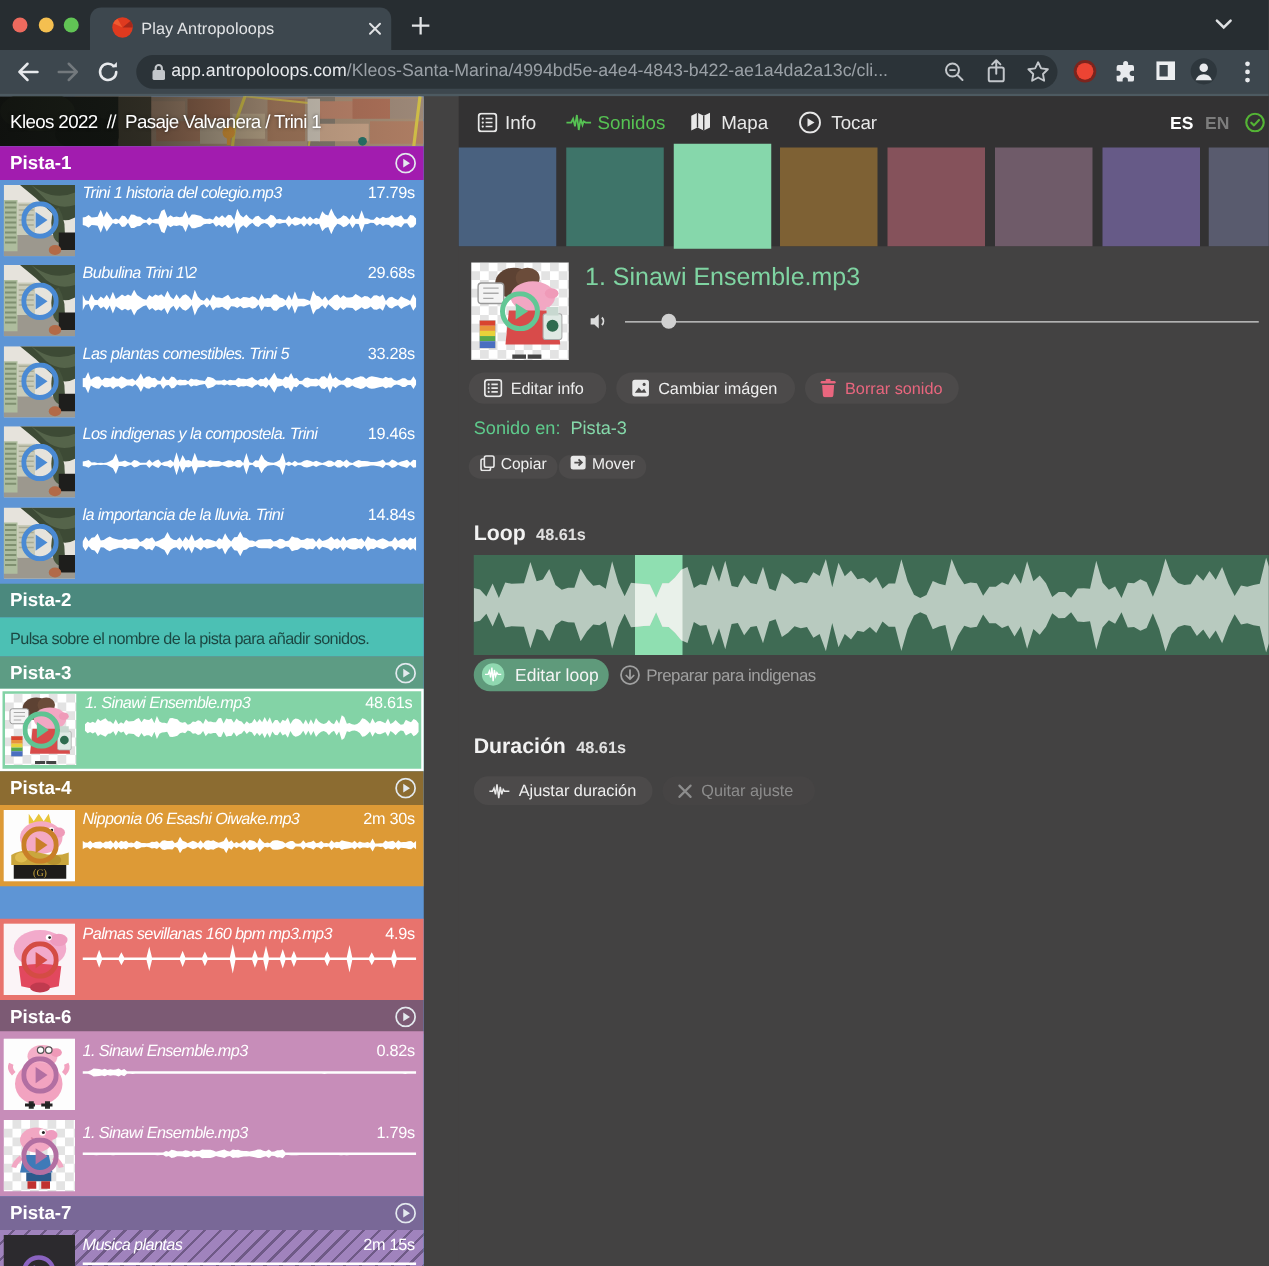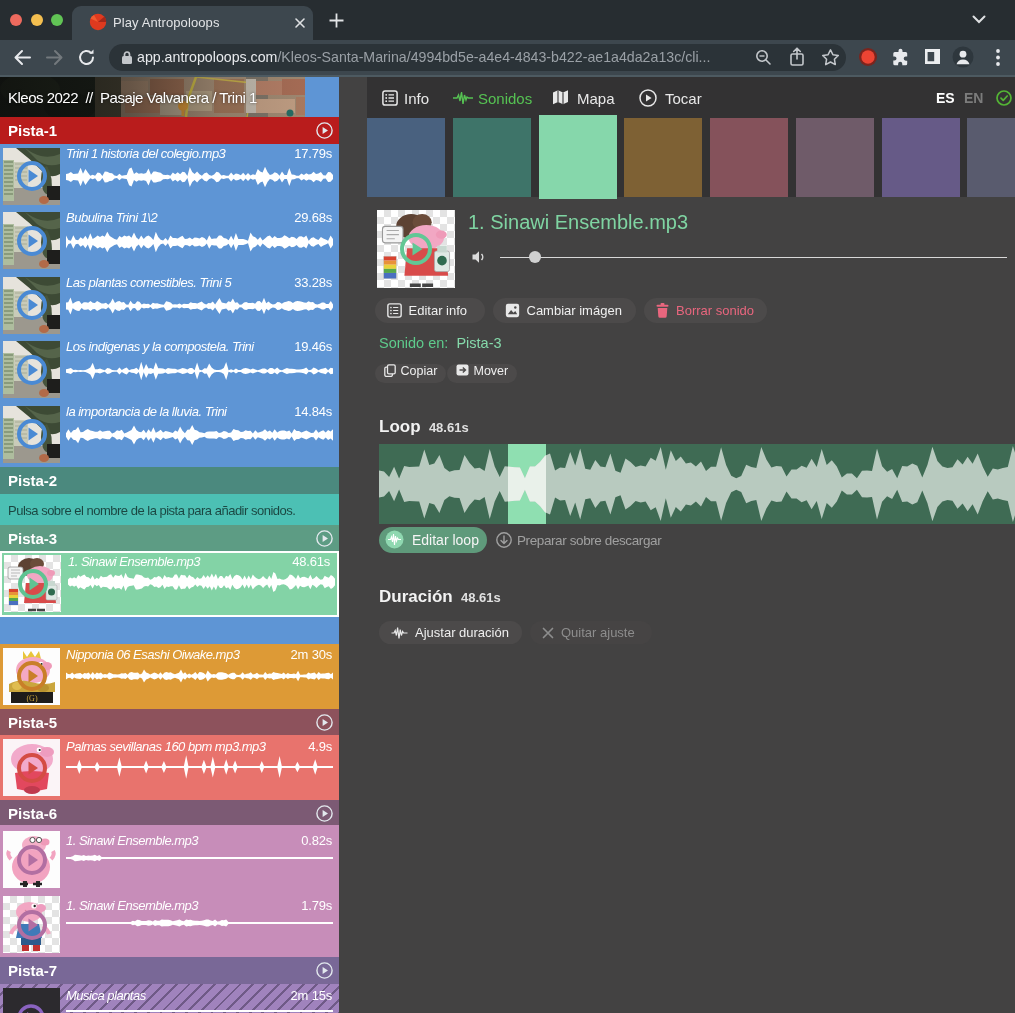--- a/index.html
+++ b/index.html
@@ -102,21 +102,21 @@
   <svg class="abs" style="left:993px;top:8px" width="10" height="19" viewBox="0 0 10 19">
         <circle cx="5" cy="3" r="1.9" fill="#e8eaed"></circle>
         <circle cx="5" cy="9.5" r="1.9" fill="#e8eaed"></circle>
         <circle cx="5" cy="16" r="1.9" fill="#e8eaed"></circle>
       </svg>
 </div>
 
 <div class="abs" id="appline"></div>
 <div class="abs" id="leftcol">
 
-  <div class="abs" style="left:0;top:0;width:305px;height:40px;overflow:hidden">
+  <div class="abs" style="left:0;top:0;width:396px;height:40px;overflow:hidden">
     <svg width="339" height="40" viewBox="0 0 339 40">
       <rect width="339" height="40" fill="#b49a80"></rect>
       <rect x="60" y="0" width="60" height="40" fill="#a8917a"></rect>
       <rect x="118" y="4" width="30" height="14" fill="#c4a183"></rect>
       <rect x="125" y="20" width="40" height="16" fill="#bd8a6a"></rect>
       <rect x="150" y="2" width="34" height="16" fill="#ad7a5c"></rect>
       <rect x="186" y="14" width="26" height="20" fill="#c9b494"></rect>
       <rect x="214" y="2" width="30" height="34" fill="#b08263"></rect>
       <rect x="246" y="0" width="22" height="40" fill="#8d8274"></rect>
       <rect x="250" y="4" width="36" height="14" fill="#c98d72"></rect>
@@ -134,21 +134,21 @@
       <polyline points="336,0 331,40" stroke="#e5d14e" stroke-width="2.5" fill="none"></polyline>
       <circle cx="290" cy="36" r="3.5" fill="#2a7a70"></circle>
           <rect x="246" y="2" width="10" height="34" fill="#d9d0c2"></rect>
       <circle cx="183" cy="29" r="5" fill="#f0a63c"></circle>
       <rect x="181.5" y="33" width="3" height="6" fill="#f0a63c"></rect>
     </svg>
     <div class="abs" style="left:0;top:0;width:339px;height:40px;background:linear-gradient(90deg,rgba(8,8,8,0.72),rgba(8,8,8,0.5) 38%,rgba(10,10,10,0.22) 65%,rgba(10,10,10,0.1))"></div>
     <div class="abs" style="left:8px;top:12px;font-size:15px;letter-spacing:-0.5px;color:#fff;text-shadow:0 0 3px rgba(0,0,0,0.6);white-space:nowrap">Kleos 2022&nbsp; //&nbsp; Pasaje Valvanera / Trini 1</div>
   </div>
 
-  <div class="abs phead" style="top:40px;background:#b91c1c">
+  <div class="abs phead" style="top:40px;background:#a21caf">
         <div class="t">Pista-1</div>
     <svg class="abs" style="left:316px;top:5px" width="17" height="17" viewBox="0 0 17 17">
           <circle cx="8.5" cy="8.5" r="7.6" stroke="#e3e9ee" stroke-width="1.4" fill="none"></circle>
           <path d="M6.6 5 L12 8.5 L6.6 12 Z" fill="#e3e9ee"></path>
         </svg>
   </div>
   <div class="abs" style="top:67px;left:0;width:339px;height:323px;background:#5e95d5">
     <div class="prow" style="left:0;top:0.0px;width:339px;height:64.6px">
       <div class="abs thumb" style="top:3.5px"><svg width="57" height="57" viewBox="0 0 57 57">
               <rect width="57" height="57" fill="#e6e3dc"></rect>
@@ -321,20 +321,27 @@
           </svg></div>
     <div class="rowname" style="top:1px">1. Sinawi Ensemble.mp3</div>
     <div class="rowdur" style="top:1px">48.61s</div>
     <div class="roww" style="top:19px">
           <svg width="267" height="20" viewBox="0 0 267 20" style="display:block">
             <polygon points="0.0,7.4 2.1,5.4 4.1,6.4 6.2,5.3 8.2,6.4 10.3,3.0 12.3,4.7 14.4,3.6 16.4,2.6 18.5,5.0 20.5,5.2 22.6,7.1 24.6,3.4 26.7,7.4 28.8,5.8 30.8,6.9 32.9,3.7 34.9,5.2 37.0,5.0 39.0,4.8 41.1,3.1 43.1,2.3 45.2,5.7 47.2,2.9 49.3,3.8 51.3,3.9 53.4,2.3 55.5,6.6 57.5,0.8 59.6,5.1 61.6,6.1 63.7,6.2 65.7,6.7 67.8,2.6 69.8,2.4 71.9,2.9 73.9,3.4 76.0,5.5 78.0,6.1 80.1,5.5 82.2,7.7 84.2,7.1 86.3,5.1 88.3,5.5 90.4,4.1 92.4,4.7 94.5,7.2 96.5,3.0 98.6,5.4 100.6,5.1 102.7,5.7 104.7,5.7 106.8,2.6 108.9,2.4 110.9,6.8 113.0,2.7 115.0,3.3 117.1,3.2 119.1,6.2 121.2,2.8 123.2,4.5 125.3,5.2 127.3,7.6 129.4,4.9 131.4,6.8 133.5,6.2 135.6,3.0 137.6,5.9 139.7,3.2 141.7,5.7 143.8,1.5 145.8,5.6 147.9,1.8 149.9,6.9 152.0,4.0 154.0,3.9 156.1,6.8 158.1,3.7 160.2,4.8 162.3,1.9 164.3,7.2 166.4,3.9 168.4,2.7 170.5,3.2 172.5,4.4 174.6,7.4 176.6,3.6 178.7,7.5 180.7,3.4 182.8,7.3 184.8,2.4 186.9,5.1 189.0,6.6 191.0,7.2 193.1,6.3 195.1,3.9 197.2,6.3 199.2,7.4 201.3,3.6 203.3,6.9 205.4,0.1 207.4,1.5 209.5,7.0 211.5,6.4 213.6,7.4 215.7,7.7 217.7,7.1 219.8,5.6 221.8,2.6 223.9,3.1 225.9,4.7 228.0,6.9 230.0,2.6 232.1,6.3 234.1,4.9 236.2,4.7 238.2,5.5 240.3,6.5 242.4,2.8 244.4,7.2 246.5,5.9 248.5,3.9 250.6,6.2 252.6,7.7 254.7,7.3 256.7,3.7 258.8,4.9 260.8,5.8 262.9,3.1 264.9,4.2 267.0,6.7 267.0,13.3 264.9,15.8 262.9,16.9 260.8,14.2 258.8,15.1 256.7,16.3 254.7,12.7 252.6,12.3 250.6,13.8 248.5,16.1 246.5,14.1 244.4,12.8 242.4,17.2 240.3,13.5 238.2,14.5 236.2,15.3 234.1,15.1 232.1,13.7 230.0,17.4 228.0,13.1 225.9,15.3 223.9,16.9 221.8,17.4 219.8,14.4 217.7,12.9 215.7,12.3 213.6,12.6 211.5,13.6 209.5,13.0 207.4,18.5 205.4,19.9 203.3,13.1 201.3,16.4 199.2,12.6 197.2,13.7 195.1,16.1 193.1,13.7 191.0,12.8 189.0,13.4 186.9,14.9 184.8,17.6 182.8,12.7 180.7,16.6 178.7,12.5 176.6,16.4 174.6,12.6 172.5,15.6 170.5,16.8 168.4,17.3 166.4,16.1 164.3,12.8 162.3,18.1 160.2,15.2 158.1,16.3 156.1,13.2 154.0,16.1 152.0,16.0 149.9,13.1 147.9,18.2 145.8,14.4 143.8,18.5 141.7,14.3 139.7,16.8 137.6,14.1 135.6,17.0 133.5,13.8 131.4,13.2 129.4,15.1 127.3,12.4 125.3,14.8 123.2,15.5 121.2,17.2 119.1,13.8 117.1,16.8 115.0,16.7 113.0,17.3 110.9,13.2 108.9,17.6 106.8,17.4 104.7,14.3 102.7,14.3 100.6,14.9 98.6,14.6 96.5,17.0 94.5,12.8 92.4,15.3 90.4,15.9 88.3,14.5 86.3,14.9 84.2,12.9 82.2,12.3 80.1,14.5 78.0,13.9 76.0,14.5 73.9,16.6 71.9,17.1 69.8,17.6 67.8,17.4 65.7,13.3 63.7,13.8 61.6,13.9 59.6,14.9 57.5,19.2 55.5,13.4 53.4,17.7 51.3,16.1 49.3,16.2 47.2,17.1 45.2,14.3 43.1,17.7 41.1,16.9 39.0,15.2 37.0,15.0 34.9,14.8 32.9,16.3 30.8,13.1 28.8,14.2 26.7,12.6 24.6,16.6 22.6,12.9 20.5,14.8 18.5,15.0 16.4,17.4 14.4,16.4 12.3,15.3 10.3,17.0 8.2,13.6 6.2,14.7 4.1,13.6 2.1,14.6 0.0,12.6" fill="#fff"></polygon>
           </svg>
         </div>
   </div>
 
+  <div class="abs phead" style="top:539.5px;background:#8c6c31">
+        <div class="t">Pista-4</div>
+    <svg class="abs" style="left:316px;top:5px" width="17" height="17" viewBox="0 0 17 17">
+          <circle cx="8.5" cy="8.5" r="7.6" stroke="#e3e9ee" stroke-width="1.4" fill="none"></circle>
+          <path d="M6.6 5 L12 8.5 L6.6 12 Z" fill="#e3e9ee"></path>
+        </svg>
+  </div>
   <div class="abs" style="top:566.5px;left:0;width:339px;height:65.5px;background:#dd9a36">
     <div class="abs thumb" style="top:4px;background:#fff"><svg width="57" height="57" viewBox="0 0 57 57">
             <rect width="57" height="57" fill="#fdfdfd"></rect>
 <path d="M20 3 L24 9 L28 3 L32 9 L36 3 L38 11 L20 11 Z" fill="#e8c53a"></path>
 <ellipse cx="30" cy="22" rx="17" ry="13" fill="#f4a9c4"></ellipse>
             <ellipse cx="44" cy="18" rx="5" ry="4" fill="#ef9ab8"></ellipse>
 <circle cx="38" cy="16" r="2.2" fill="#fff"></circle>
             <circle cx="38.6" cy="16" r="1" fill="#222"></circle>
 <path d="M6 36 Q16 30 28 34 Q42 38 52 34 L52 44 L6 44 Z" fill="#caa63d"></path>
 <ellipse cx="14" cy="38" rx="5" ry="4" fill="#e0bd50"></ellipse>
@@ -348,27 +355,20 @@
           </svg></div>
     <div class="rowname" style="top:3px">Nipponia 06 Esashi Oiwake.mp3</div>
     <div class="rowdur" style="top:3px">2m 30s</div>
     <div class="roww" style="top:24px">
           <svg width="267" height="16" viewBox="0 0 267 16" style="display:block">
             <polygon points="0.0,4.6 2.1,5.9 4.1,6.2 6.2,4.5 8.2,6.5 10.3,5.5 12.3,5.3 14.4,5.1 16.4,6.5 18.5,5.1 20.5,5.4 22.6,4.4 24.6,6.8 26.7,4.1 28.8,6.4 30.8,4.5 32.9,5.4 34.9,4.5 37.0,6.4 39.0,6.0 41.1,6.6 43.1,4.6 45.2,5.3 47.2,6.3 49.3,6.3 51.3,6.6 53.4,6.3 55.5,5.3 57.5,5.6 59.6,4.9 61.6,6.7 63.7,4.5 65.7,4.1 67.8,4.7 69.8,4.7 71.9,4.4 73.9,6.6 76.0,5.6 78.0,1.4 80.1,4.6 82.2,5.3 84.2,6.6 86.3,5.6 88.3,4.6 90.4,5.3 92.4,6.5 94.5,4.2 96.5,6.7 98.6,4.5 100.6,4.1 102.7,4.7 104.7,4.2 106.8,5.4 108.9,6.2 110.9,5.5 113.0,4.8 115.0,1.5 117.1,5.8 119.1,4.2 121.2,6.8 123.2,5.5 125.3,6.8 127.3,5.8 129.4,4.0 131.4,6.5 133.5,4.0 135.6,4.3 137.6,4.9 139.7,6.7 141.7,2.4 143.8,4.9 145.8,6.6 147.9,6.0 149.9,6.6 152.0,4.5 154.0,4.2 156.1,4.2 158.1,4.7 160.2,5.2 162.3,6.7 164.3,5.5 166.4,4.7 168.4,4.7 170.5,6.8 172.5,6.9 174.6,6.6 176.6,4.2 178.7,6.6 180.7,5.8 182.8,5.5 184.8,4.3 186.9,6.5 189.0,6.1 191.0,4.7 193.1,6.6 195.1,6.4 197.2,6.8 199.2,4.1 201.3,6.2 203.3,5.4 205.4,5.8 207.4,4.1 209.5,4.8 211.5,5.1 213.6,5.5 215.7,6.1 217.7,4.5 219.8,6.6 221.8,5.1 223.9,6.0 225.9,6.1 228.0,5.6 230.0,6.3 232.1,2.8 234.1,6.7 236.2,6.8 238.2,6.5 240.3,6.6 242.4,4.4 244.4,5.4 246.5,4.9 248.5,4.6 250.6,6.4 252.6,4.1 254.7,5.8 256.7,5.6 258.8,5.5 260.8,4.9 262.9,4.7 264.9,6.3 267.0,4.5 267.0,11.5 264.9,9.7 262.9,11.3 260.8,11.1 258.8,10.5 256.7,10.4 254.7,10.2 252.6,11.9 250.6,9.6 248.5,11.4 246.5,11.1 244.4,10.6 242.4,11.6 240.3,9.4 238.2,9.5 236.2,9.2 234.1,9.3 232.1,13.2 230.0,9.7 228.0,10.4 225.9,9.9 223.9,10.0 221.8,10.9 219.8,9.4 217.7,11.5 215.7,9.9 213.6,10.5 211.5,10.9 209.5,11.2 207.4,11.9 205.4,10.2 203.3,10.6 201.3,9.8 199.2,11.9 197.2,9.2 195.1,9.6 193.1,9.4 191.0,11.3 189.0,9.9 186.9,9.5 184.8,11.7 182.8,10.5 180.7,10.2 178.7,9.4 176.6,11.8 174.6,9.4 172.5,9.1 170.5,9.2 168.4,11.3 166.4,11.3 164.3,10.5 162.3,9.3 160.2,10.8 158.1,11.3 156.1,11.8 154.0,11.8 152.0,11.5 149.9,9.4 147.9,10.0 145.8,9.4 143.8,11.1 141.7,13.6 139.7,9.3 137.6,11.1 135.6,11.7 133.5,12.0 131.4,9.5 129.4,12.0 127.3,10.2 125.3,9.2 123.2,10.5 121.2,9.2 119.1,11.8 117.1,10.2 115.0,14.5 113.0,11.2 110.9,10.5 108.9,9.8 106.8,10.6 104.7,11.8 102.7,11.3 100.6,11.9 98.6,11.5 96.5,9.3 94.5,11.8 92.4,9.5 90.4,10.7 88.3,11.4 86.3,10.4 84.2,9.4 82.2,10.7 80.1,11.4 78.0,14.6 76.0,10.4 73.9,9.4 71.9,11.6 69.8,11.3 67.8,11.3 65.7,11.9 63.7,11.5 61.6,9.3 59.6,11.1 57.5,10.4 55.5,10.7 53.4,9.7 51.3,9.4 49.3,9.7 47.2,9.7 45.2,10.7 43.1,11.4 41.1,9.4 39.0,10.0 37.0,9.6 34.9,11.5 32.9,10.6 30.8,11.5 28.8,9.6 26.7,11.9 24.6,9.2 22.6,11.6 20.5,10.6 18.5,10.9 16.4,9.5 14.4,10.9 12.3,10.7 10.3,10.5 8.2,9.5 6.2,11.5 4.1,9.8 2.1,10.1 0.0,11.4" fill="#fff"></polygon>
           </svg>
         </div>
   </div>
 
-  <div class="abs phead" style="top:632px;background:#8d525c">
-        <div class="t">Pista-5</div>
-    <svg class="abs" style="left:316px;top:5px" width="17" height="17" viewBox="0 0 17 17">
-          <circle cx="8.5" cy="8.5" r="7.6" stroke="#e3e9ee" stroke-width="1.4" fill="none"></circle>
-          <path d="M6.6 5 L12 8.5 L6.6 12 Z" fill="#e3e9ee"></path>
-        </svg>
-  </div>
   <div class="abs" style="top:658px;left:0;width:339px;height:65px;background:#e8736d">
     <div class="abs thumb" style="top:4px;background:#fff"><svg width="57" height="57" viewBox="0 0 57 57">
             <rect width="57" height="57" fill="#fbf4f7"></rect>
 <ellipse cx="29" cy="20" rx="21" ry="15" fill="#f2aacb"></ellipse>
             <ellipse cx="44" cy="13" rx="7" ry="5" fill="#ee9cbf"></ellipse>
 <circle cx="36" cy="11" r="2.4" fill="#fff"></circle>
             <circle cx="36.7" cy="11" r="1.1" fill="#222"></circle>
 <path d="M12 34 Q29 30 46 34 L44 50 Q29 54 14 50 Z" fill="#e2485e"></path>
 <ellipse cx="29" cy="51" rx="8" ry="4" fill="#c03a4e"></ellipse>
           </svg></div>
@@ -602,21 +602,21 @@
     <svg width="19" height="19" viewBox="0 0 19 19">
           <circle cx="9.5" cy="9.5" r="9" fill="#8fd8b0"></circle>
           <path d="M3 9.5 H5.5 L6.5 7 L7.5 12 L8.5 4 L9.5 15 L10.5 6 L11.5 11 L12.5 8 L13.5 9.5 H16" stroke="#fff" stroke-width="1.1" fill="none"></path>
         </svg>
     <span style="color:#f5f5f5;font-size:14px">Editar loop</span>
   </div>
   <svg class="abs" style="left:129px;top:455px" width="16" height="16" viewBox="0 0 16 16">
         <circle cx="8" cy="8" r="7.2" stroke="#a0a0a0" stroke-width="1.4" fill="none"></circle>
         <path d="M8 4 V11 M5 8.4 L8 11.4 L11 8.4" stroke="#a0a0a0" stroke-width="1.4" fill="none" stroke-linecap="round" stroke-linejoin="round"></path>
       </svg>
-  <div class="abs" style="left:150px;top:456px;font-size:13.5px;letter-spacing:-0.4px;color:#a0a0a0">Preparar sobre descargar</div>
+  <div class="abs" style="left:150px;top:456px;font-size:13.5px;letter-spacing:-0.4px;color:#a0a0a0">Preparar para indigenas</div>
 
   <div class="abs" style="left:12px;top:510px;font-size:17px;font-weight:bold;color:#f2f2f2">Duración <span style="font-size:13px;font-weight:bold;color:#e0e0e0">&nbsp;48.61s</span></div>
   <div class="btn" style="left:12px;top:544px;width:143px;height:23px">
     <svg width="17" height="14" viewBox="0 0 17 14">
           <path d="M0.5 7 H3 L4.2 4.5 L5.4 9.5 L6.6 1.5 L8 12.5 L9.2 3.5 L10.4 9.5 L11.6 5.5 L12.6 7 H16.5" stroke="#e8e8e8" stroke-width="1.2" fill="none"></path>
         </svg>
     <span>Ajustar duración</span>
       </div>
   <div class="btn" style="left:163px;top:544px;width:122px;height:23px;background:#464444;color:#8d8d8d">
     <svg width="12" height="12" viewBox="0 0 12 12">

